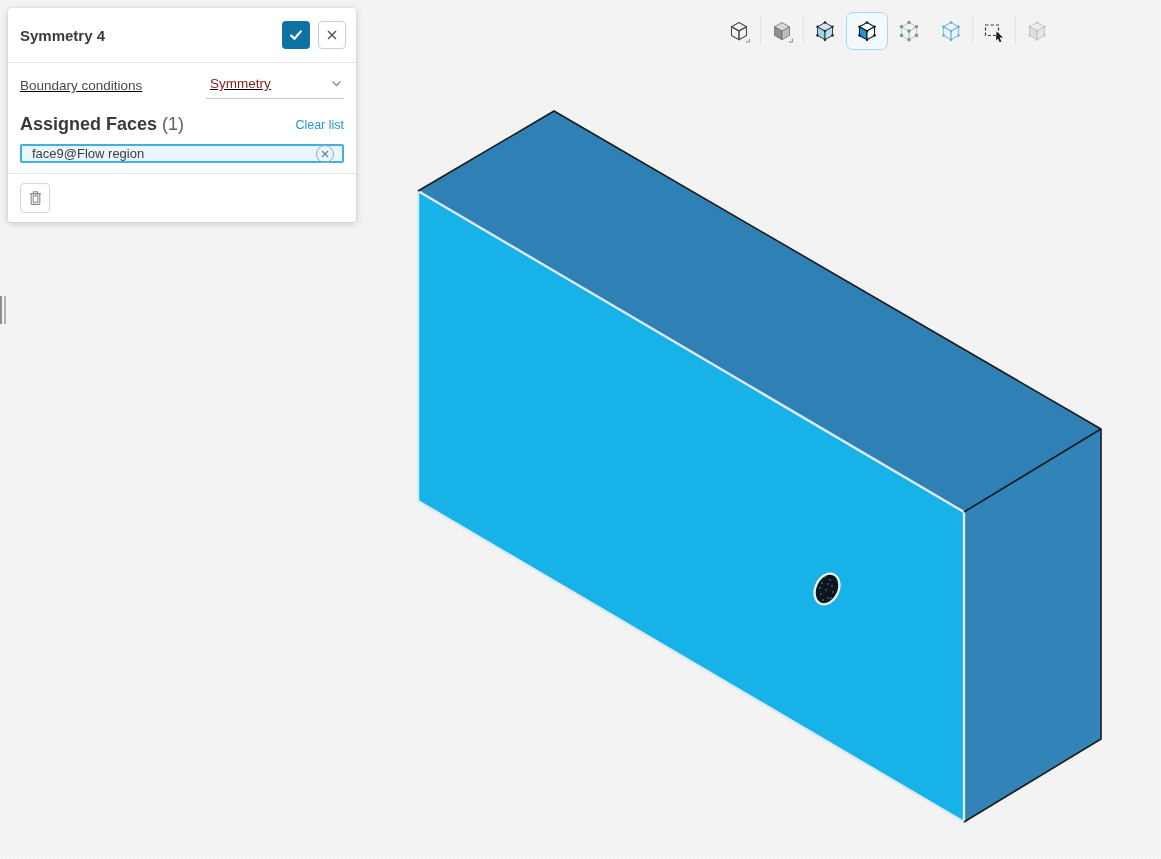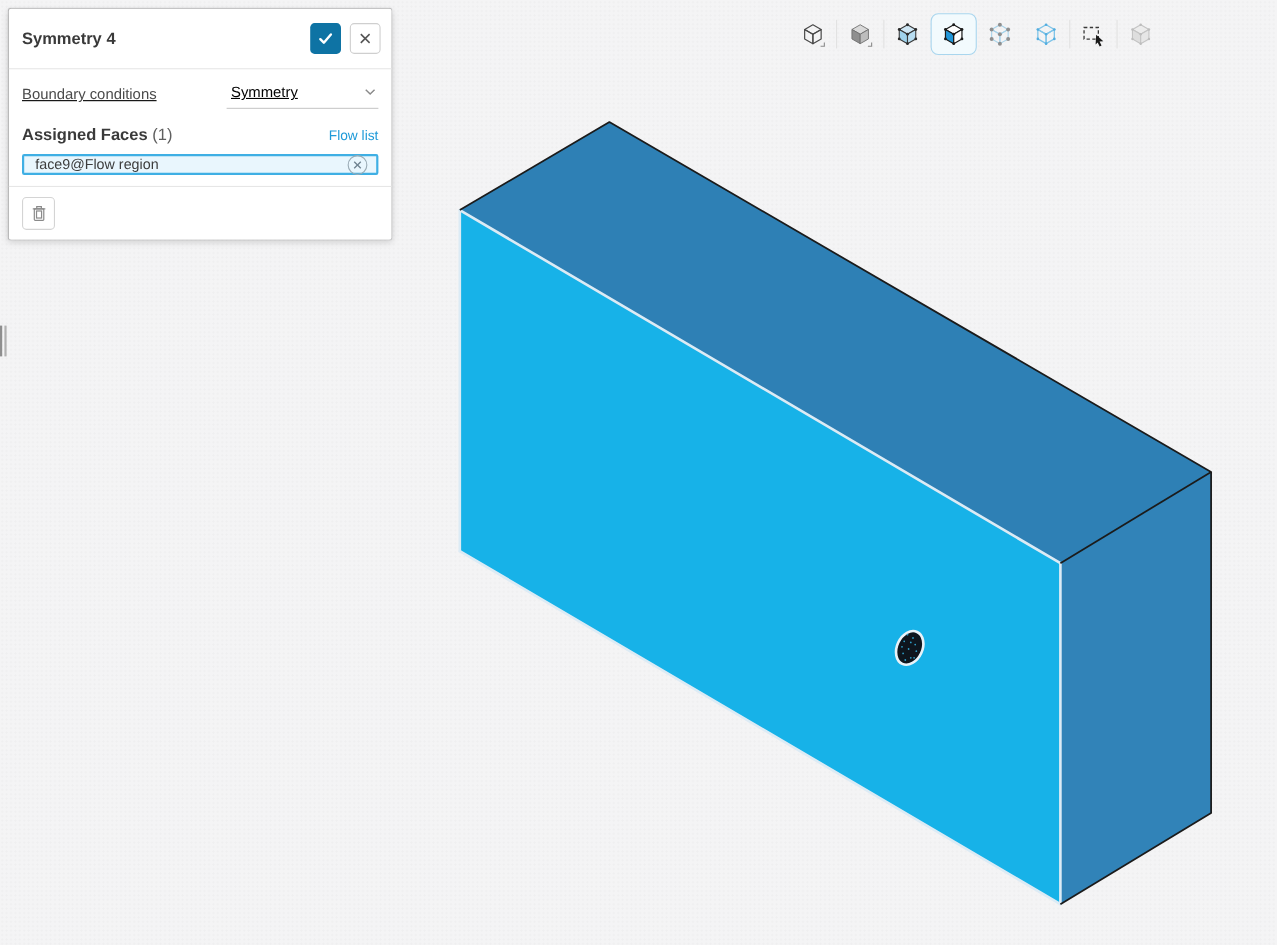--- a/index.html
+++ b/index.html
@@ -24,23 +24,23 @@
   .panel-header{display:flex;align-items:center;height:55px;padding:0 10px 0 12px;border-bottom:1px solid #e6e6e6;box-sizing:border-box;}
   .panel-title{flex:1;font-size:15px;font-weight:700;color:#3a3a3a;}
   .btn-confirm{width:28px;height:28px;border-radius:4px;background:var(--accent,#0e73a4);border:none;
     display:flex;align-items:center;justify-content:center;margin-right:8px;cursor:pointer;padding:0;}
   .btn-close{width:28px;height:28px;border-radius:4px;background:#fff;border:1px solid #cfcfcf;
     display:flex;align-items:center;justify-content:center;cursor:pointer;padding:0;}
   .panel-body{padding:0 12px;}
   .row-boundary{display:flex;align-items:flex-end;margin-top:13px;text-decoration:underline;}
   .lbl{font-size:13.5px;color:#4a4a4a;padding-bottom:6px;flex:1;}
   .select{width:138px;border-bottom:1px solid #c9c9c9;display:flex;align-items:center;padding:0 2px 7px 4px;cursor:pointer;box-sizing:border-box;}
-  .select-value{flex:1;font-size:13.5px;color:#000000;}
+  .select-value{flex:1;font-size:13.5px;color:#7f1d1d;}
   .row-assigned{display:flex;align-items:center;margin-top:15px;}
-  .assigned-lbl{flex:1;font-size:15px;color:#3a3a3a;}
+  .assigned-lbl{flex:1;font-size:18px;color:#3a3a3a;}
   .assigned-lbl b{font-weight:700;}
   .assigned-count{font-weight:400;color:#5f5f5f;}
   .clear-link{font-size:12.5px;color:var(--link,#1e9ad8);cursor:pointer;text-decoration:none;}
   .face-chip{margin-top:9px;height:19px;background:var(--input-bg,#e9f6fd);border:2px solid var(--input-border,#3fafe4);
     border-radius:2px;display:flex;align-items:center;padding:0 8px 0 10px;box-sizing:border-box;cursor:pointer;}
   .face-chip-text{flex:1;font-size:13px;color:#3c3c3c;}
   .chip-remove{width:18px;height:18px;border-radius:50%;border:1px solid #9aabb5;display:flex;align-items:center;justify-content:center;cursor:pointer;background:transparent;padding:0;}
   .panel-divider{border-top:1px solid #e6e6e6;margin:10px -12px 0 -12px;}
   .panel-footer{padding:9px 0 9px 0;}
   .btn-trash{width:30px;height:30px;border-radius:4px;background:#fff;border:1px solid #d4d4d4;
@@ -246,21 +246,21 @@
         <svg width="11" height="7" viewBox="0 0 11 7">
           <polyline points="1.5,1.5 5.5,5.5 9.5,1.5" fill="none" stroke="#8a8a8a" stroke-width="1.3"></polyline>
         </svg>
       </div>
     </div>
 
     <div class="row-assigned">
       <div class="assigned-lbl"><b>Assigned Faces</b>
         <span class="assigned-count">(1)</span>
       </div>
-      <a class="clear-link">Flow list</a>
+      <a class="clear-link">Clear list</a>
     </div>
 
     <div class="face-chip">
       <span class="face-chip-text">face9@Flow region</span>
       <button class="chip-remove">
         <svg width="8" height="8" viewBox="0 0 8 8">
           <line x1="1" y1="1" x2="7" y2="7" stroke="#6f8290" stroke-width="1.2"></line>
           <line x1="7" y1="1" x2="1" y2="7" stroke="#6f8290" stroke-width="1.2"></line>
         </svg>
       </button>

